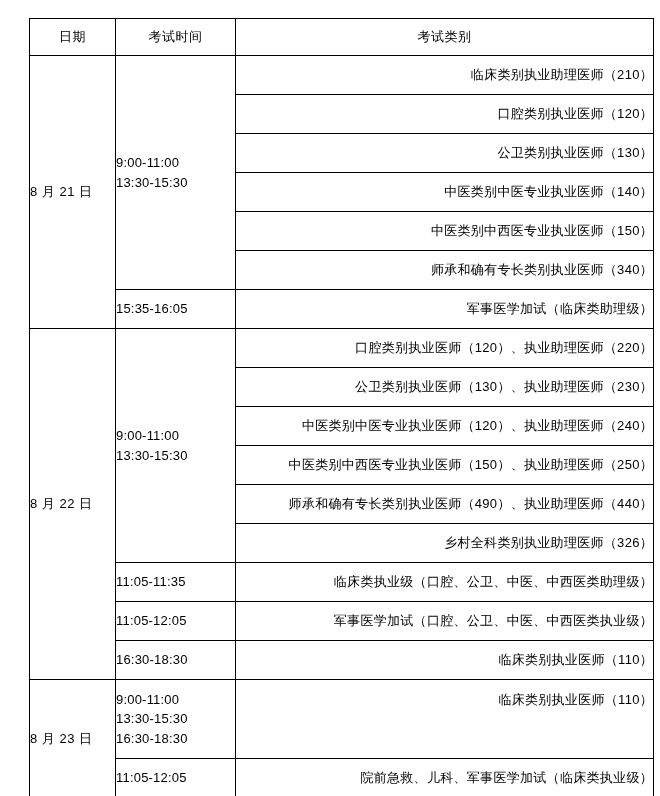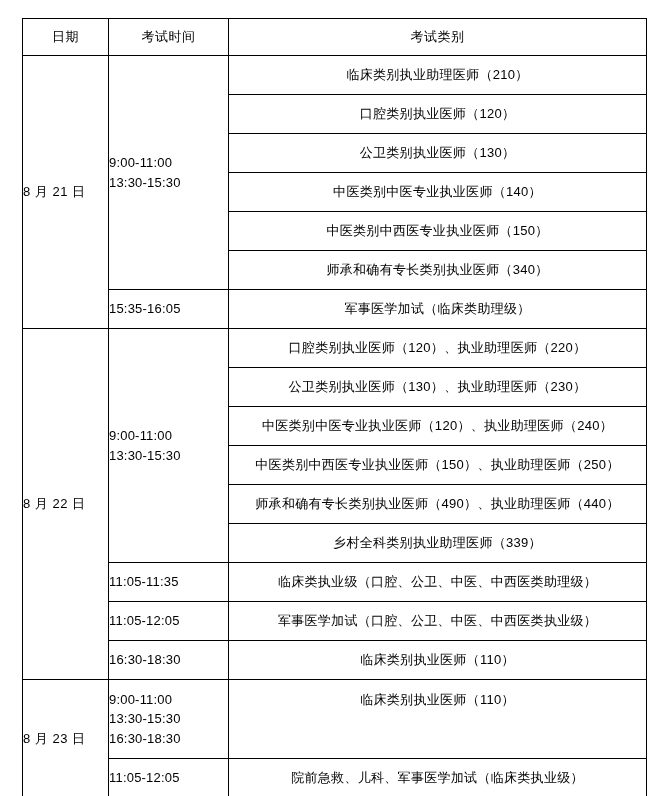--- a/index.html
+++ b/index.html
@@ -13,20 +13,21 @@
     font-family: "Liberation Sans", "DejaVu Sans", sans-serif;
     color: #000000;
     overflow: hidden;
   }
   .sheet {
     width: 568px;
     height: 796px;
     position: relative;
     box-sizing: border-box;
     padding: 18px 14px 10px 22px;
+    margin-left: 7px;
   }
   table.exam-table {
     border-collapse: collapse;
     table-layout: fixed;
     width: 624px;
     border: 1px solid #000;
   }
   table.exam-table th,
   table.exam-table td {
     border: 1px solid #000;
@@ -52,21 +53,21 @@
     font-size: 13px;
     letter-spacing: 0.5px;
   }
   td.time-cell {
     text-align: left;
     font-size: 12.5px;
     line-height: 1.55;
     letter-spacing: 0.2px;
   }
   td.cat-cell {
-    text-align: center;
+    text-align: right;
     padding-left: 9px;
     font-size: 13px;
     letter-spacing: 0.3px;
     height: 38px;
   }
   .time-lines span { display: block; }
 </style>
 </head>
 <body>
 
@@ -132,21 +133,21 @@
       <tr>
         <td class="cat-cell">中医类别中医专业执业医师（120）、执业助理医师（240）</td>
       </tr>
       <tr>
         <td class="cat-cell">中医类别中西医专业执业医师（150）、执业助理医师（250）</td>
       </tr>
       <tr>
         <td class="cat-cell">师承和确有专长类别执业医师（490）、执业助理医师（440）</td>
       </tr>
       <tr>
-        <td class="cat-cell">乡村全科类别执业助理医师（339）</td>
+        <td class="cat-cell">乡村全科类别执业助理医师（326）</td>
       </tr>
       <tr>
         <td class="time-cell">11:05-11:35</td>
         <td class="cat-cell">临床类执业级（口腔、公卫、中医、中西医类助理级）</td>
       </tr>
       <tr>
         <td class="time-cell">11:05-12:05</td>
         <td class="cat-cell">军事医学加试（口腔、公卫、中医、中西医类执业级）</td>
       </tr>
       <tr>

